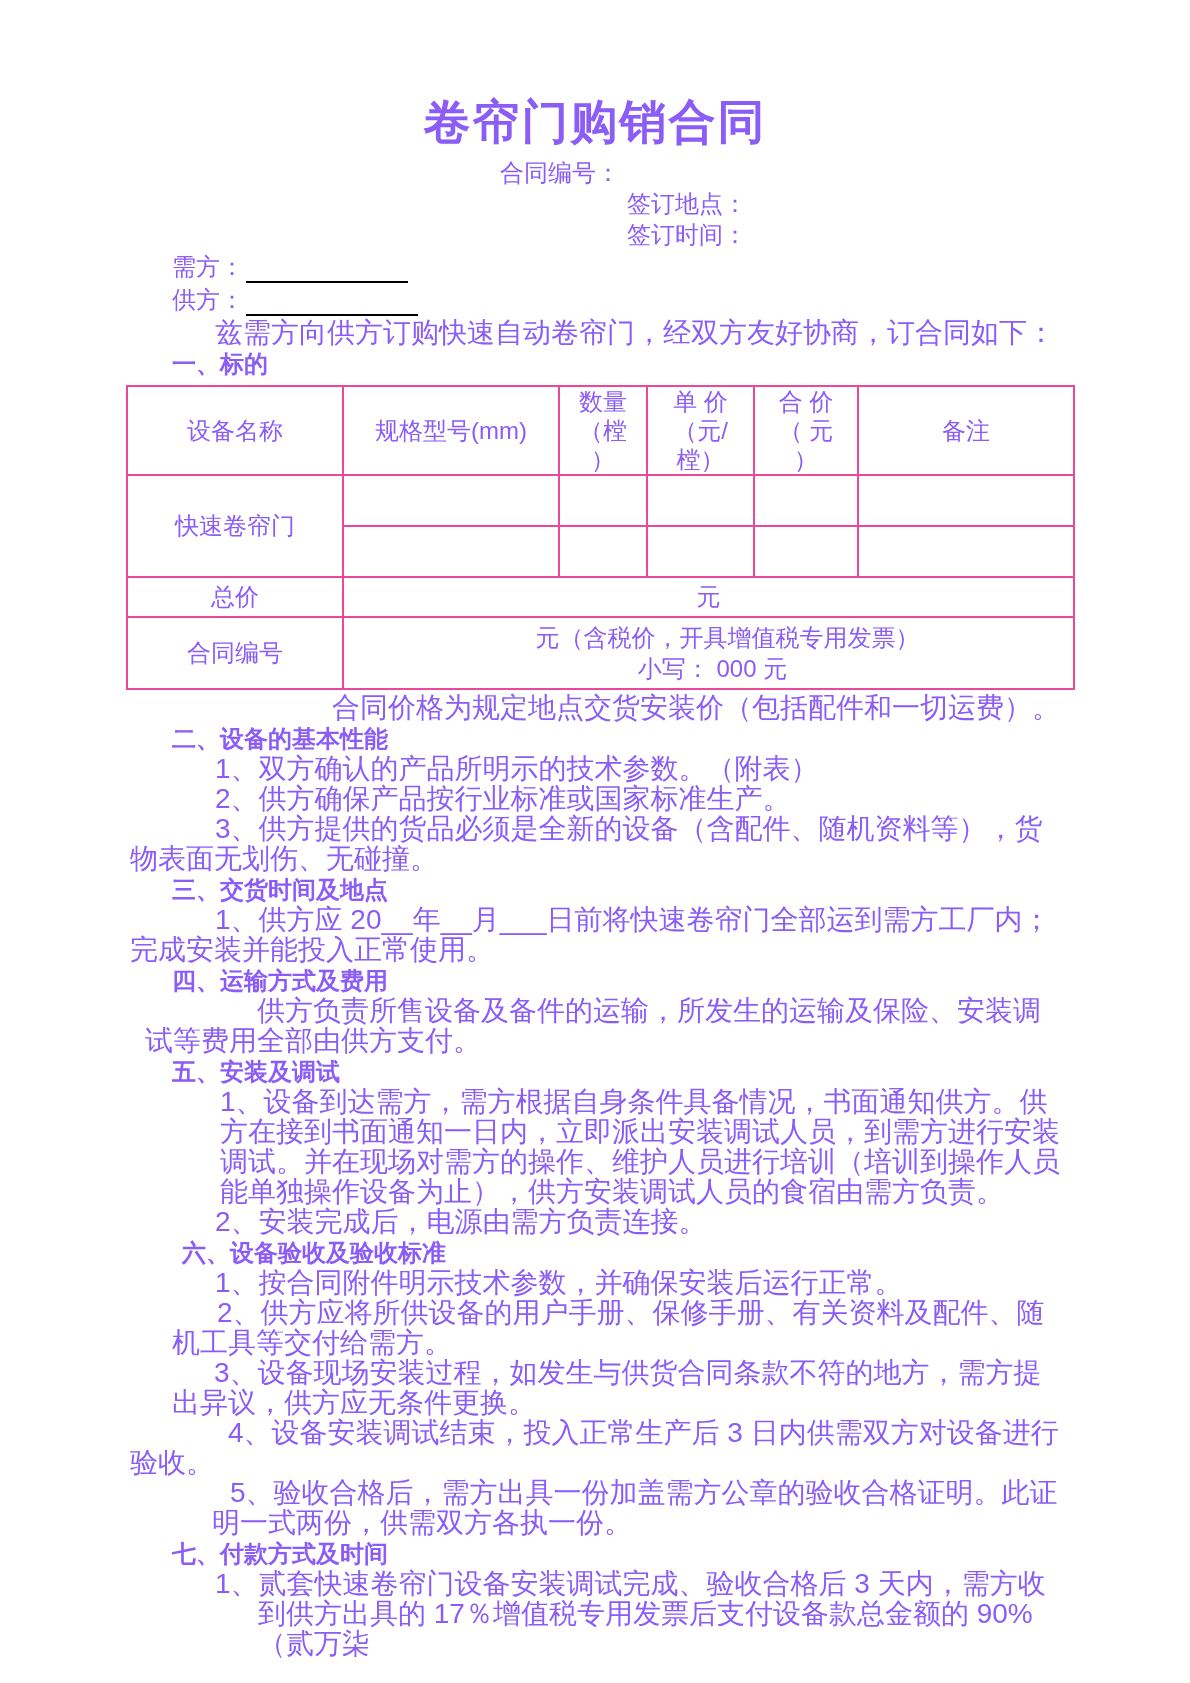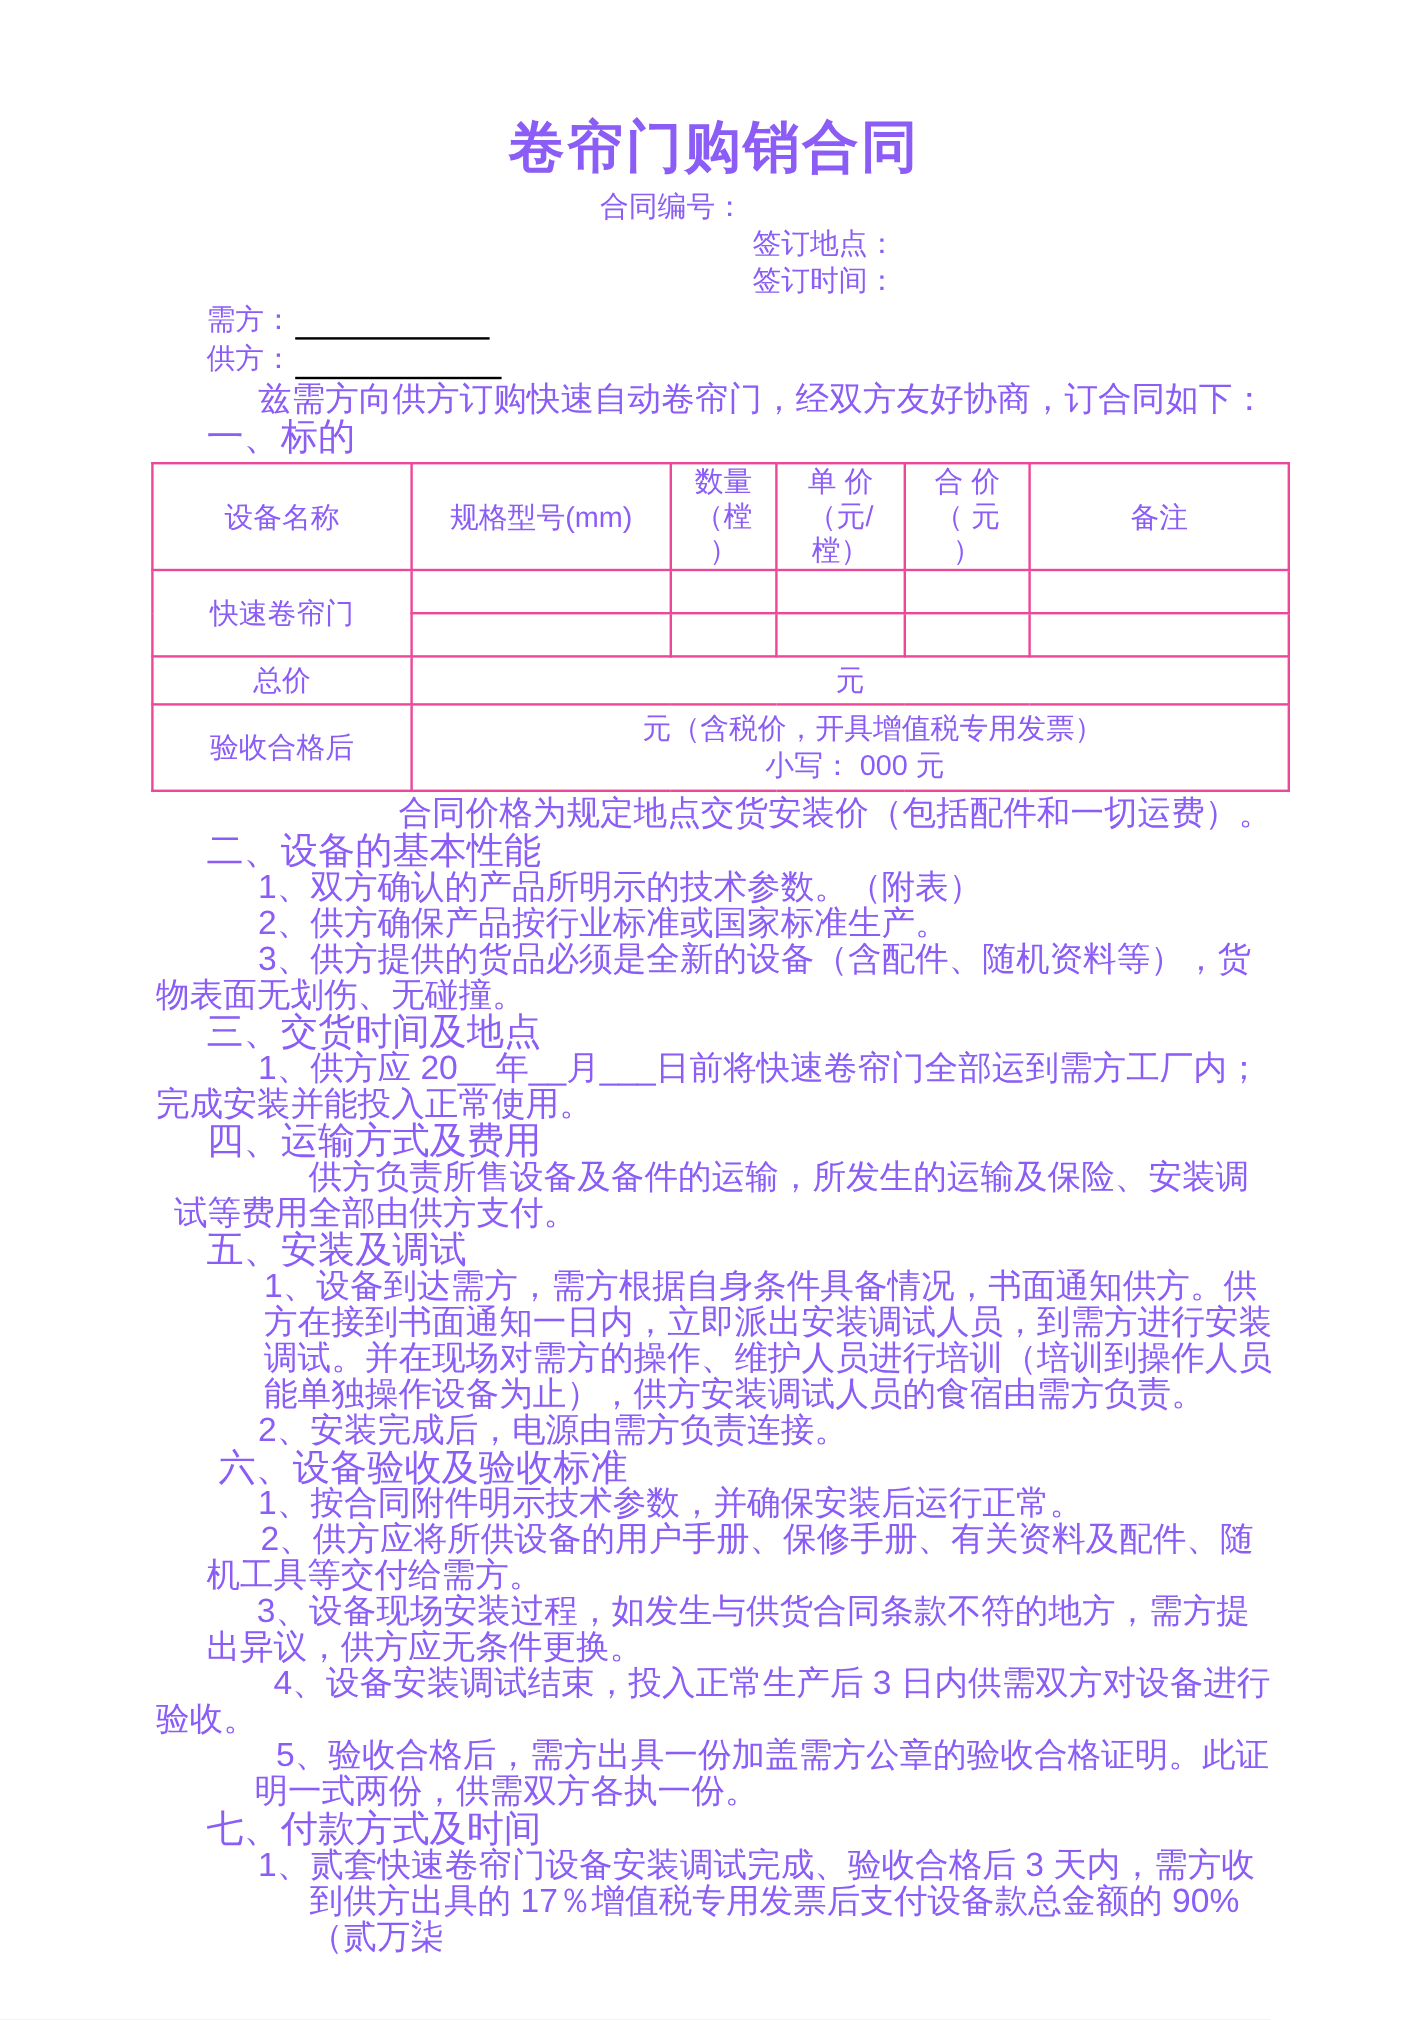--- a/index.html
+++ b/index.html
@@ -31,21 +31,21 @@
     display:inline-block;
     border-bottom:2px solid #000;
     height:26px;
     vertical-align:bottom;
     margin-left:2px;
   }
   .blank.buyer { width:162px; }
   .blank.supplier { width:172px; }
   p { margin:0; font-size:28px; line-height:30px; }
   .p-intro { text-indent:85px; margin-top:2px; }
-  .sec-h { font-weight:400; margin-left:42px; font-size:31px; line-height:31px; }
+  .sec-h { font-weight:700; margin-left:42px; font-size:24px; line-height:31px; }
   .sec-h.alt { margin-left:52px; }
   .p-std   { text-indent:85px; }
   .p-four  { margin-left:15px; text-indent:112px; }
   .p-five1 { margin-left:90px; }
   .p-six2  { margin-left:42px; text-indent:45px; }
   .p-six3  { margin-left:42px; text-indent:42px; }
   .p-six4  { text-indent:98px; }
   .p-six5  { margin-left:82px; text-indent:18px; }
   .p-seven1{ margin-left:128px; text-indent:-43px; }
   .note    { text-indent:85px; margin-top:3px;text-align:right; }
@@ -60,21 +60,21 @@
     border:2px solid #ec4899;
     font-size:24px;
     font-weight:normal;
     padding:0;
     vertical-align:middle;
     text-align:center;
     box-sizing:border-box;
   }
   table.goods th.wrap { white-space:pre-line; line-height:29px; }
   tr.hdr    { height:88px; }
-  tr.item   { height:36px;border-radius:18px; }
+  tr.item   { height:51px;border-radius:18px; }
   tr.total  { height:40px; }
   tr.disc   { height:72px; }
   td.disc-val { text-align:left; }
   .disc-l1 { padding-left:38px; line-height:31px; }
   .disc-l2 { padding-left:8px;  line-height:31px; }
 </style>
 </head>
 <body>
 
 <div class="page">
@@ -129,21 +129,21 @@
         <td></td>
         <td></td>
         <td></td>
         <td></td>
       </tr>
       <tr class="total">
         <td>总价</td>
         <td colspan="5">元</td>
       </tr>
       <tr class="disc">
-        <td>验收合格后</td>
+        <td>合同编号</td>
         <td colspan="5" class="disc-val">
           <div class="disc-l1">元（含税价，开具增值税专用发票）</div>
           <div class="disc-l2">小写： 000 元</div>
         </td>
       </tr>
     </tbody>
   </table>
 
   <p class="note">合同价格为规定地点交货安装价（包括配件和一切运费）。</p>
 

